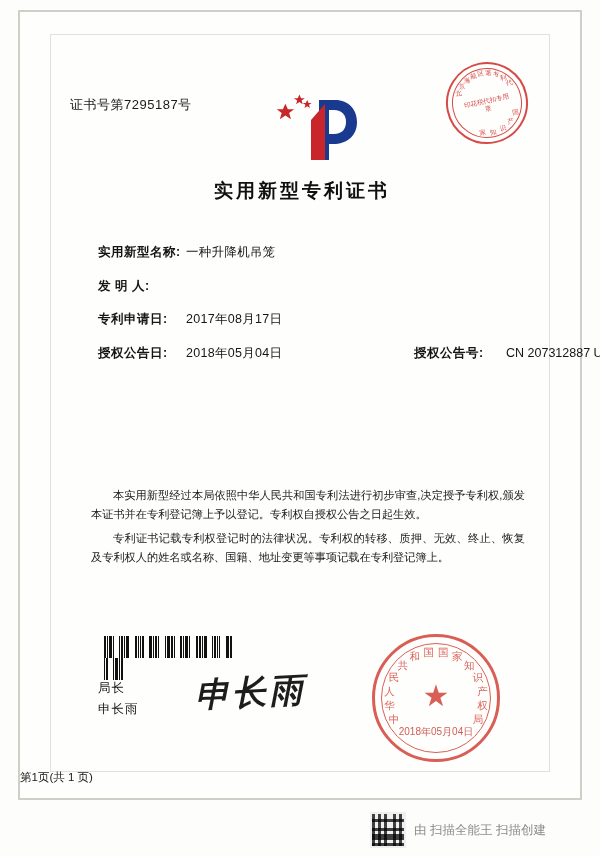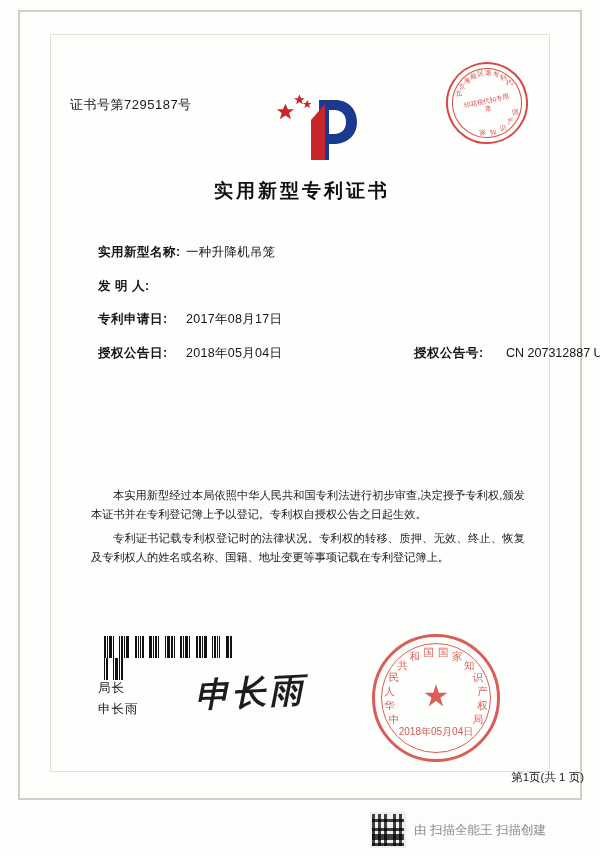--- a/index.html
+++ b/index.html
@@ -257,21 +257,21 @@
     font-size: 10px;
     color: #c43a30;
     white-space: nowrap;
   }
   
   .page-num {
     position: absolute;
     left: 0;
     top: 758px;
     width: 564px;
-    text-align: right;
+    text-align: left;
     font-size: 11.5px;
     color: #1a1a1a;
   }
   
   .scan-footer {
     position: absolute;
     left: 370px;
     top: 812px;
     display: flex;
     align-items: center;

